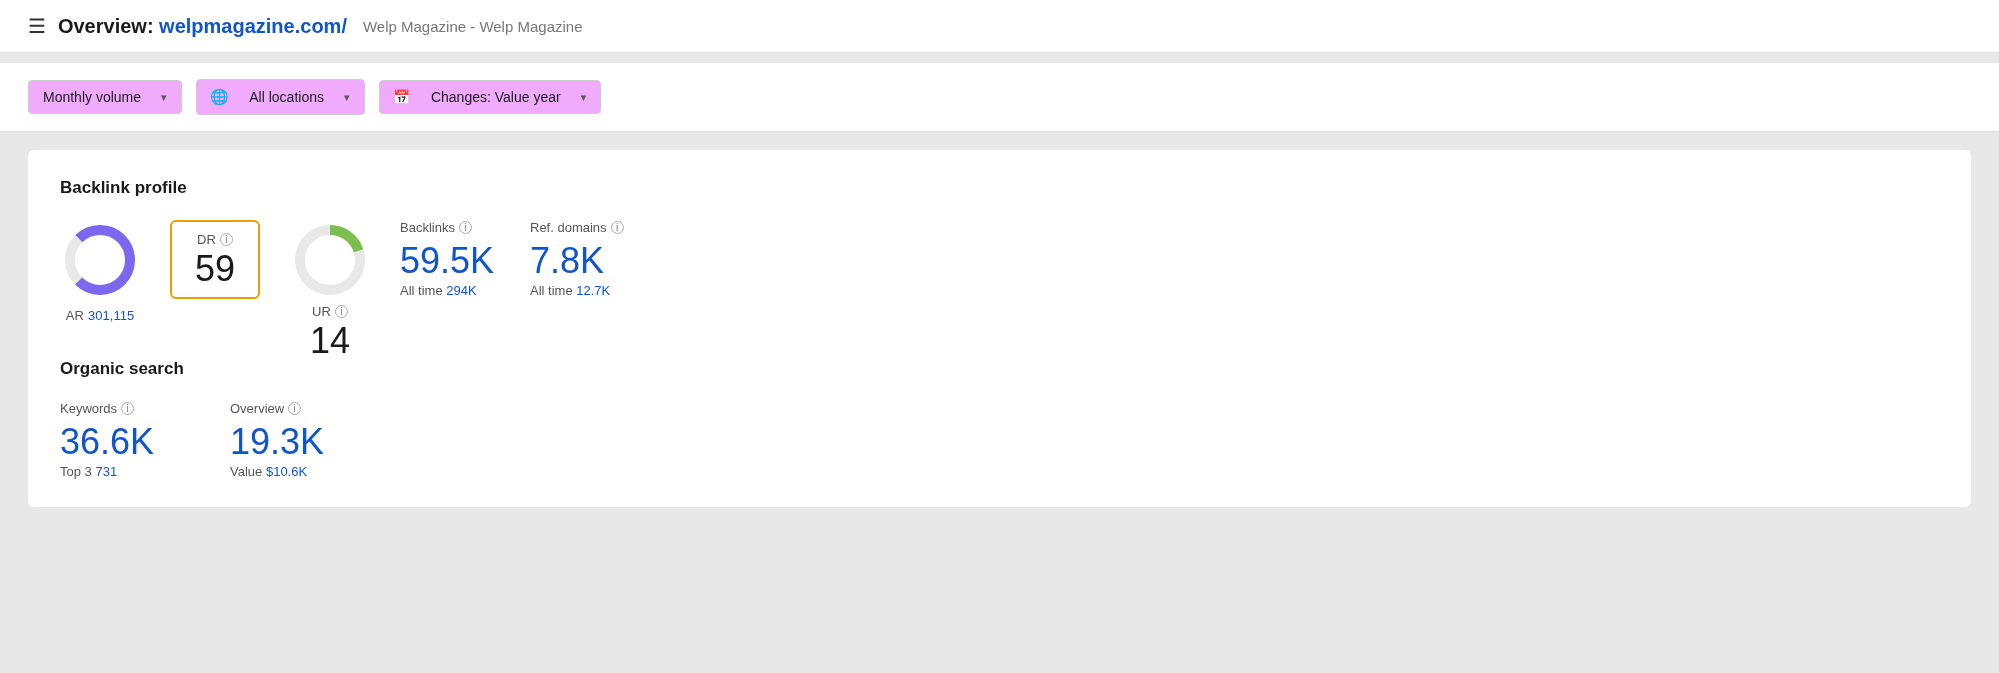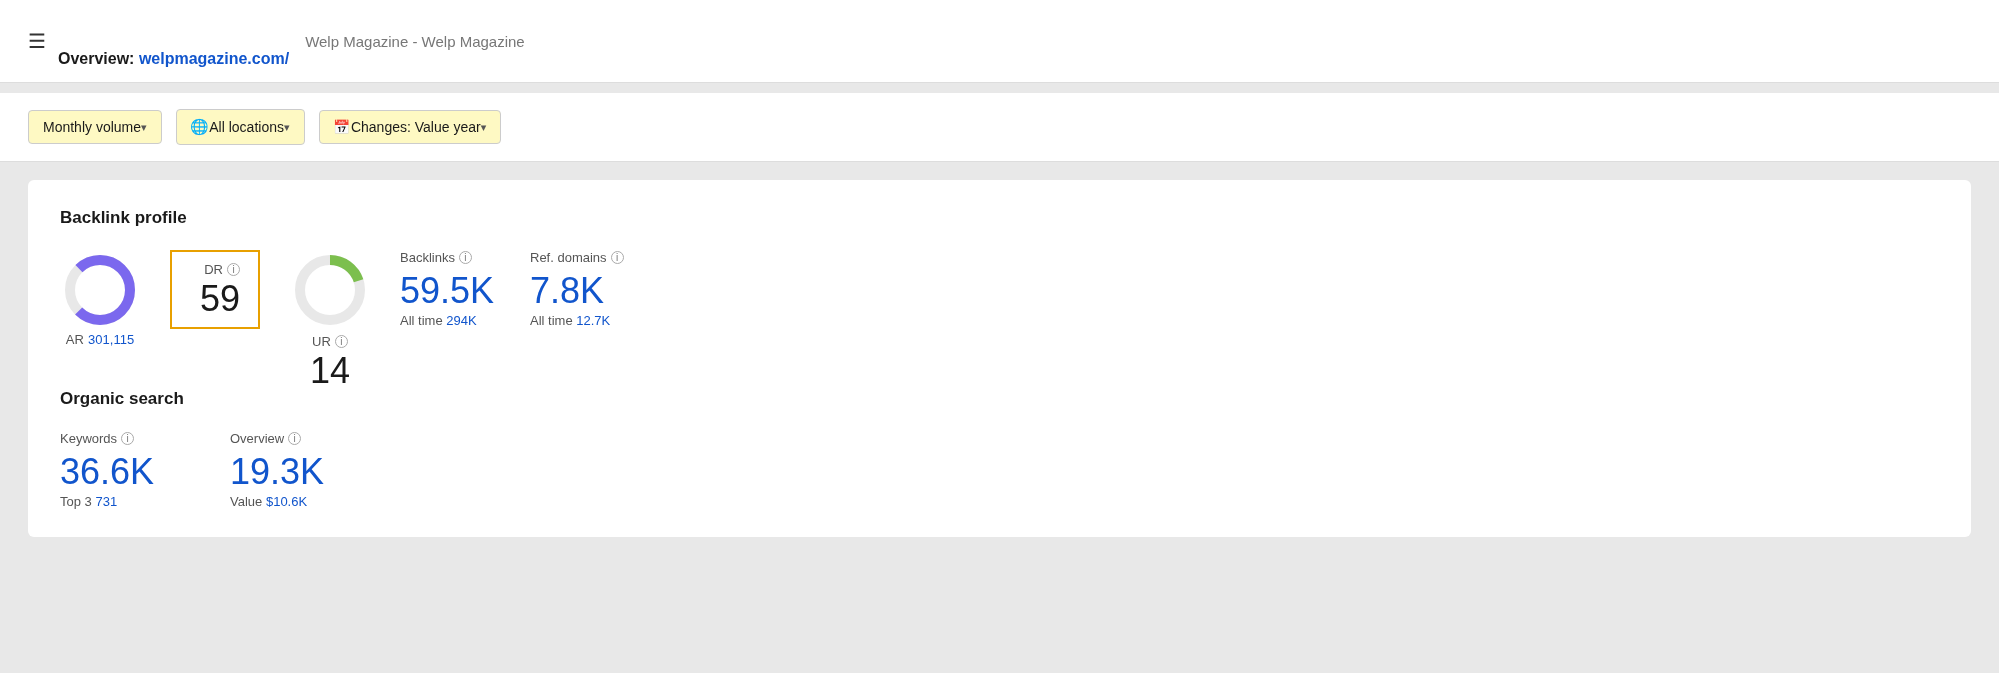--- a/index.html
+++ b/index.html
@@ -20,24 +20,23 @@
       align-items: center;
       gap: 12px;
       border-bottom: 1px solid #ddd;
     }
     .hamburger-icon {
       font-size: 20px;
       cursor: pointer;
       color: #333;
     }
     .header-title {
-      font-size: 16px;
+      font-size: 20px;
       font-weight: 700;
       color: #1a1a1a;
-      margin-top: 36px;
     }
     .header-title-link {
       color: #1155cc;
       font-weight: 700;
     }
     .header-subtitle {
       font-size: 15px;
       color: #777;
       font-weight: 400;
       margin-left: 4px;
@@ -49,25 +48,25 @@
       padding: 16px 28px;
       display: flex;
       align-items: center;
       gap: 14px;
       border-bottom: 1px solid #ddd;
       margin-top: 10px;
     }
     .dropdown-btn {
       display: flex;
       align-items: center;
-      gap: 0;
+      gap: 20px;
       border: 1.5px solid #ccc;
       border-radius: 4px;
       padding: 8px 14px;
-      background: #fef9c3;
+      background: #f0abfc;
       cursor: pointer;
       font-size: 14px;
       color: #1a1a1a;
       white-space: nowrap;
     }
     .chevron-down {
       font-size: 11px;
       color: #555;
     }
     .globe-icon {
@@ -107,42 +106,43 @@
       display: flex;
       align-items: flex-start;
       gap: 30px;
     }
 
     
     .donut-container {
       display: flex;
       flex-direction: column;
       align-items: center;
+      gap: 6px;
     }
     .donut-svg {
       width: 80px;
       height: 80px;
     }
     .ar-label {
       font-size: 13px;
       color: #555;
     }
     .ar-value {
       color: #1155cc;
       font-size: 13px;
     }
 
     
     .dr-box {
       border: 2.5px solid #e8a000;
-      border-radius: 0;
+      border-radius: 6px;
       padding: 10px 18px;
       display: flex;
       flex-direction: column;
-      align-items: flex-end;
+      align-items: center;
       min-width: 90px;
     }
     .metric-label {
       font-size: 13px;
       color: #555;
       display: flex;
       align-items: center;
       gap: 4px;
       margin-bottom: 4px;
     }

